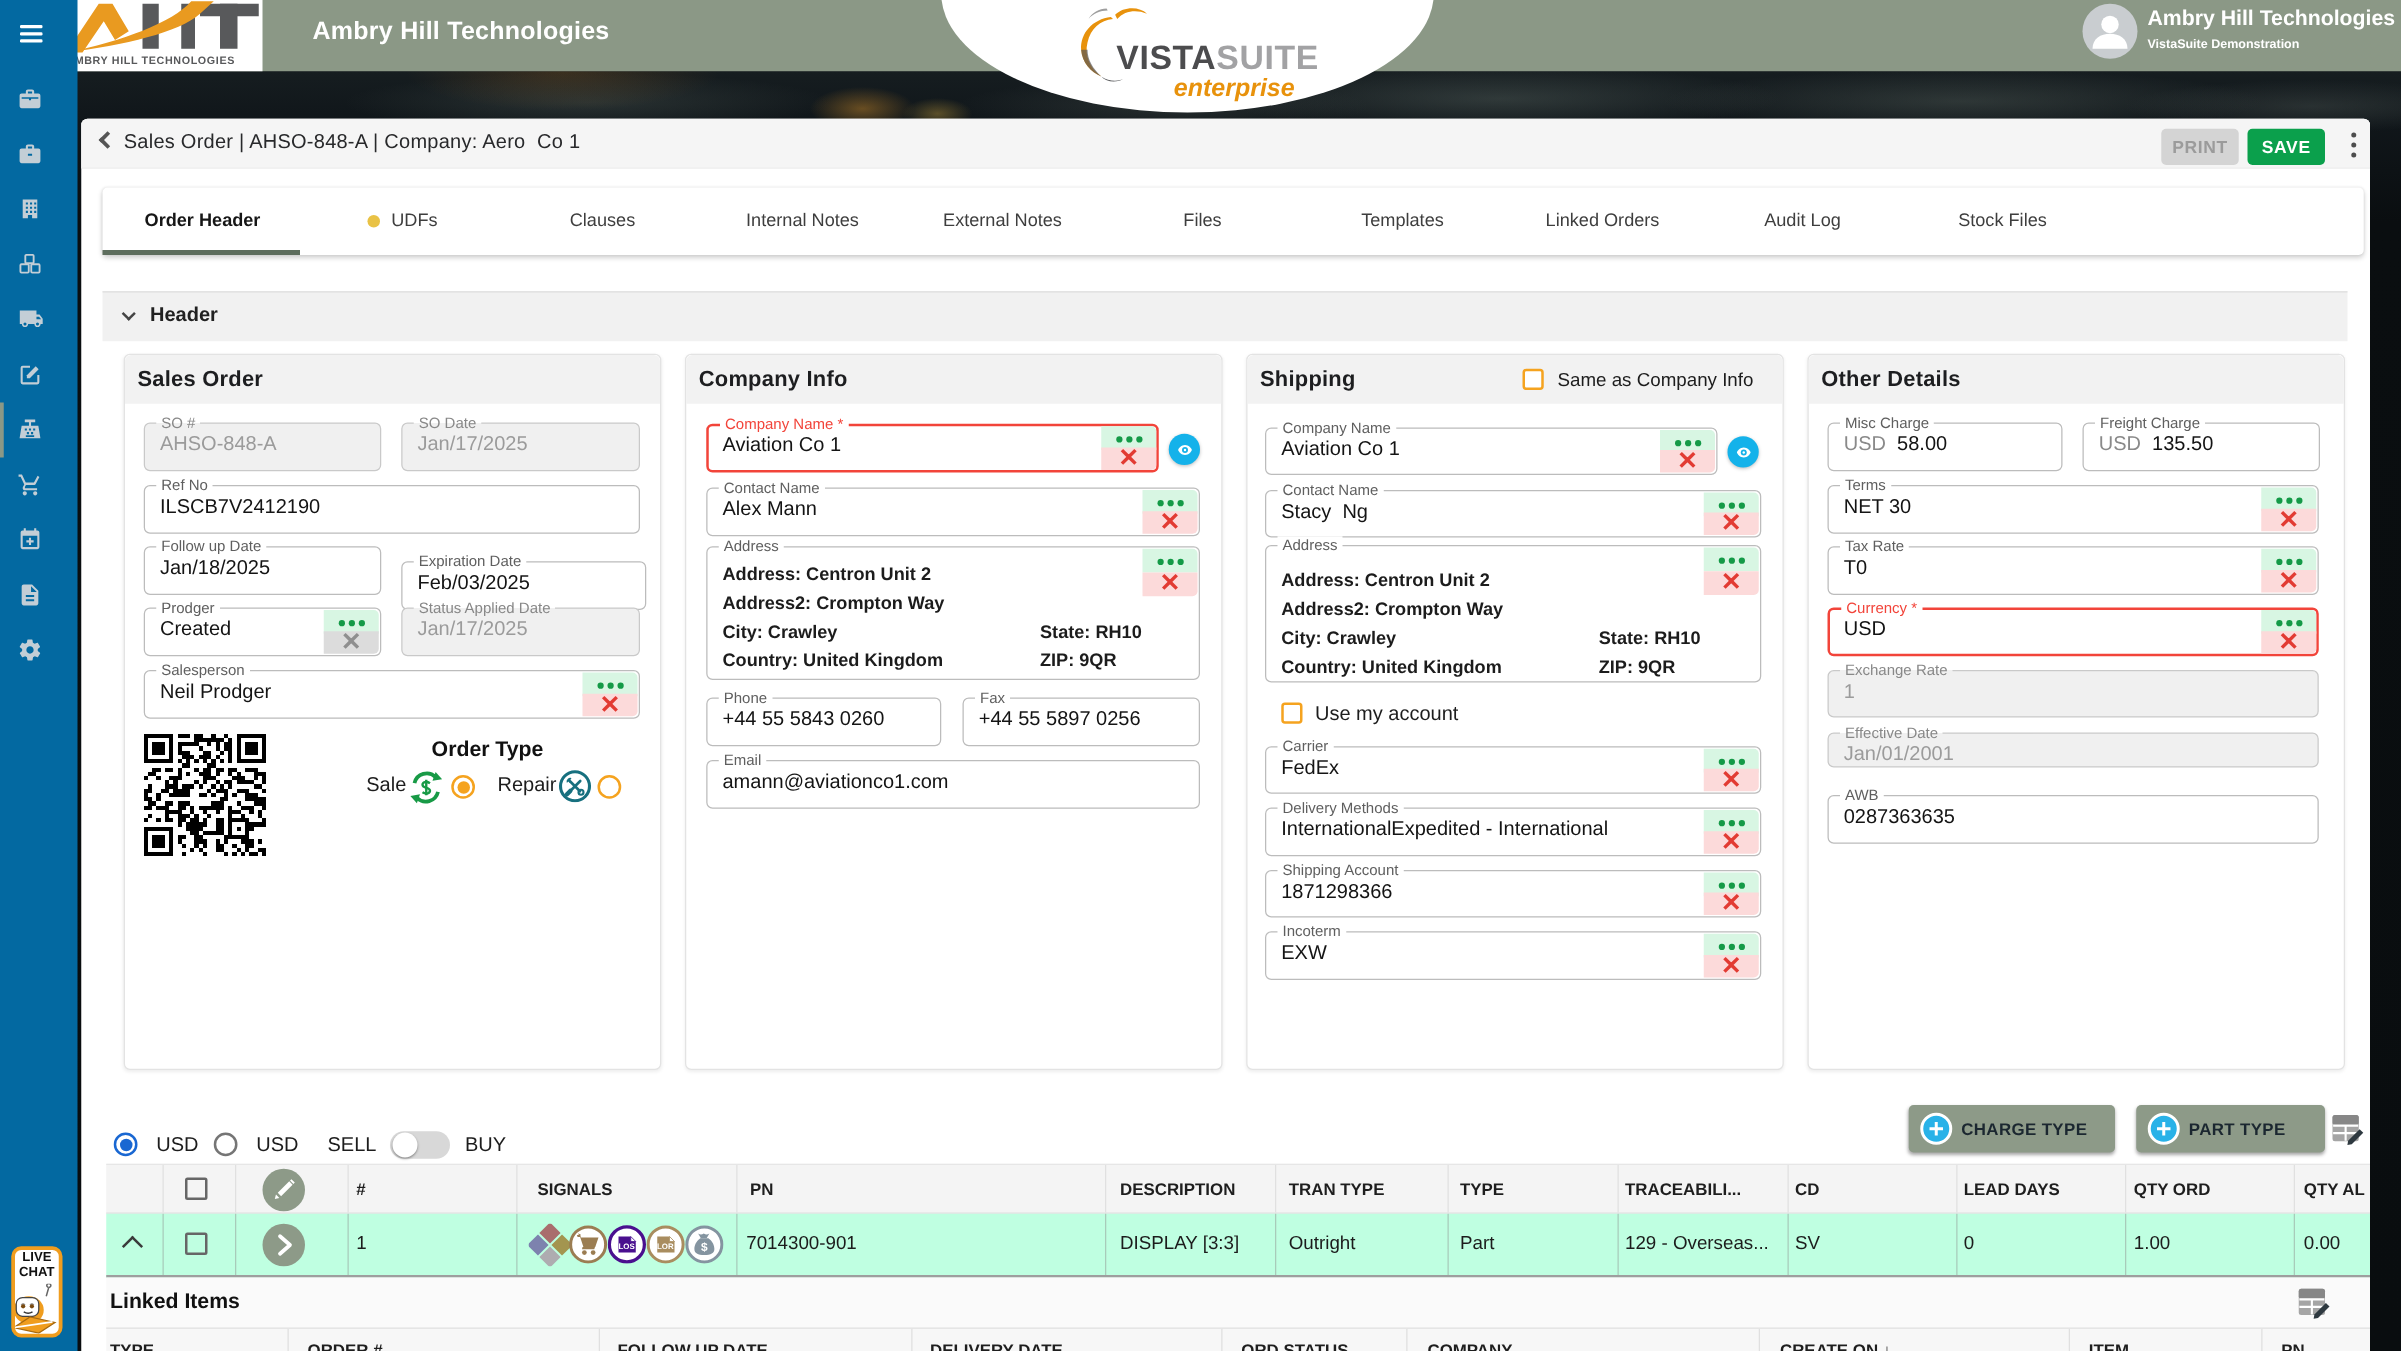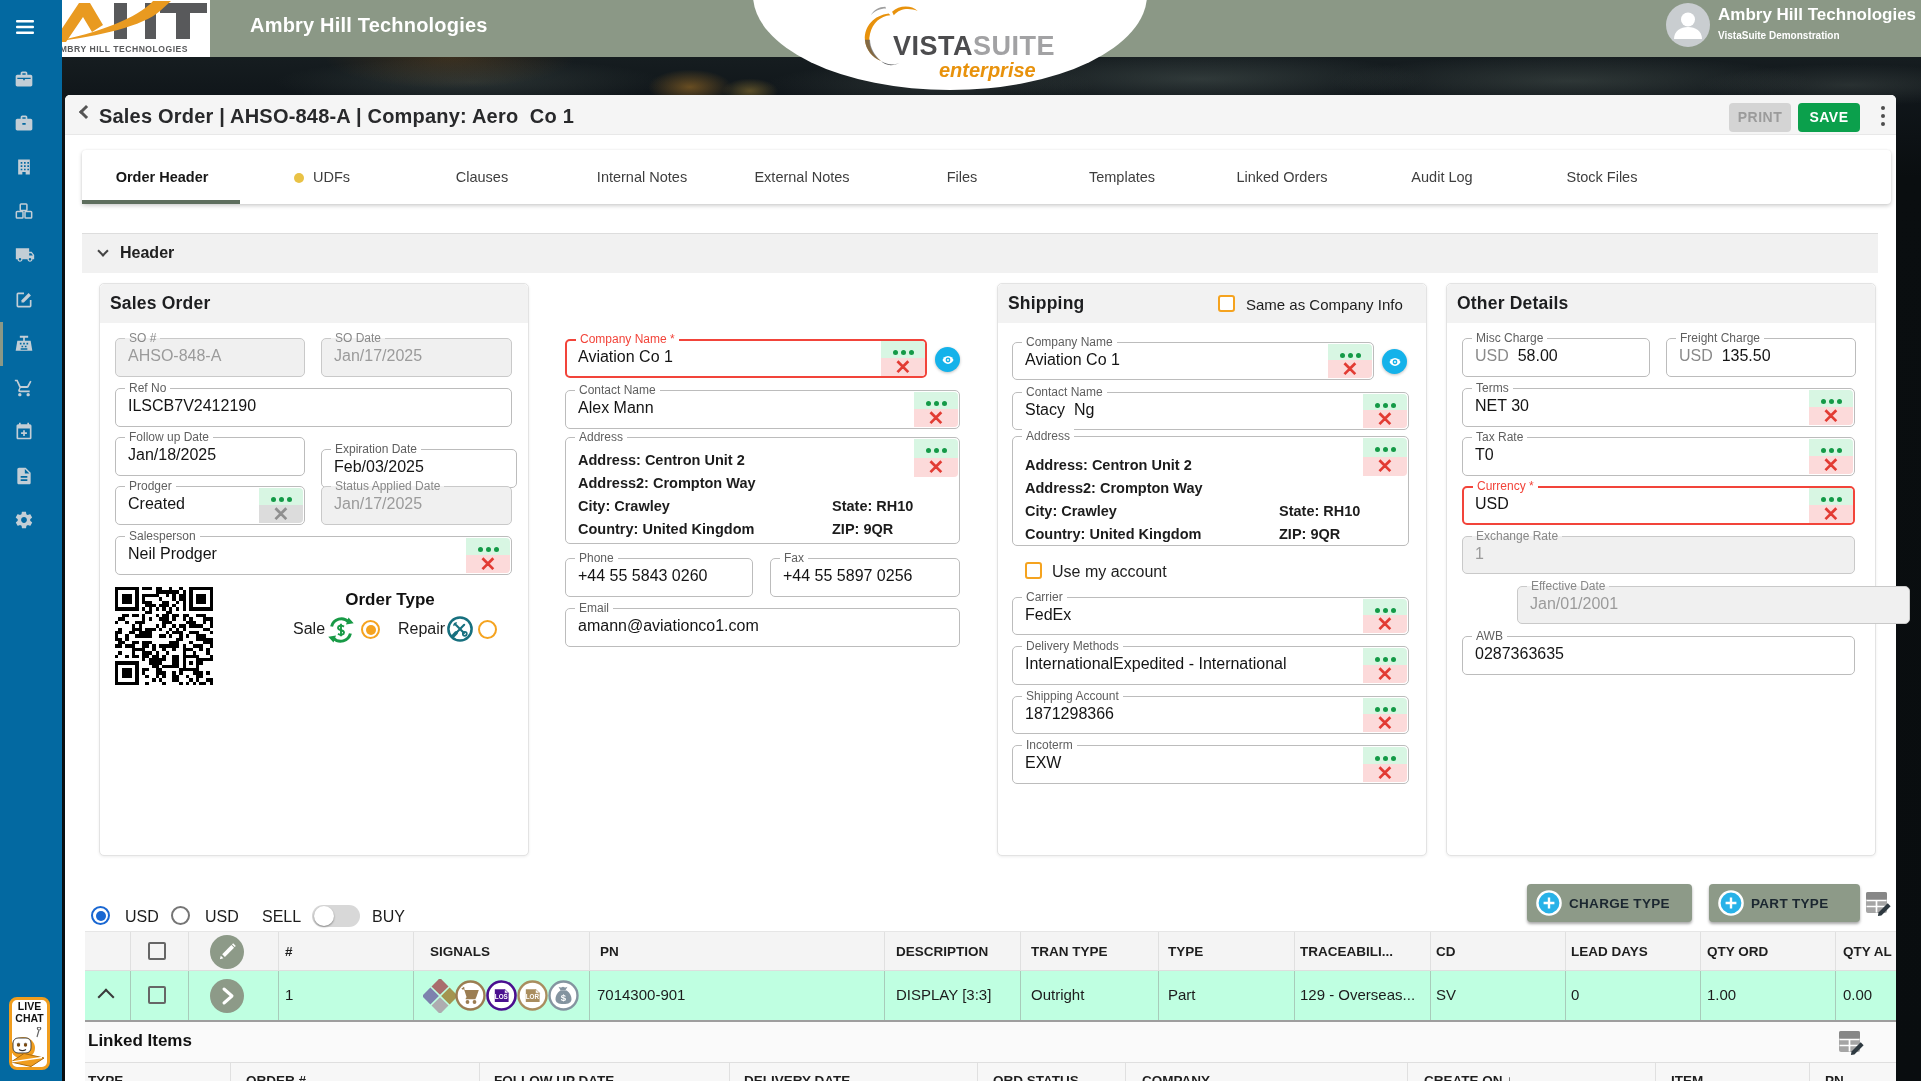--- a/index.html
+++ b/index.html
@@ -23,21 +23,21 @@
 #avatar{position:absolute;left:1666px;top:3px;width:44px;height:44px;border-radius:50%;background:#c9cdd0}
 #uname{position:absolute;left:1718px;top:5px;color:#fff;font-size:17px;font-weight:bold}
 #uorg{position:absolute;left:1718px;top:30px;color:#fff;font-size:10px;font-weight:bold}
 
 #sidebar{position:absolute;left:0;top:0;width:62px;height:1081px;background:#0369a1;z-index:30}
 #activebar{position:absolute;left:0;top:322px;width:3px;height:44px;background:#8b9886}
 #livechat{position:absolute;left:9px;top:997px;width:41px;height:73px;background:#fff;border:3px solid #f09d1e;border-radius:8px;overflow:hidden}
 
 #card{position:absolute;left:65px;top:95px;width:1831px;height:986px;background:#fff;border-radius:5px 5px 0 0;z-index:5}
 #titlebar{position:absolute;left:0;top:0;width:1831px;height:40px;background:#f5f5f5;border-radius:5px 5px 0 0;border-bottom:1px solid #e8e8e8}
-#pagetitle{position:absolute;left:34px;top:10px;font-size:20px;font-weight:bold;color:#28292b;letter-spacing:.2px}
+#pagetitle{position:absolute;left:34px;top:10px;font-size:16px;font-weight:normal;color:#28292b;letter-spacing:.2px}
 .backchev{position:absolute;left:16px;top:12px;width:10px;height:10px;border-left:3px solid #555;border-bottom:3px solid #555;transform:rotate(45deg)}
 #btnprint{position:absolute;left:1664px;top:8px;width:62px;height:29px;background:#d4d4d4;border-radius:4px;color:#9b9b9b;font-size:14px;font-weight:bold;text-align:center;line-height:29px;letter-spacing:.5px}
 #btnsave{position:absolute;left:1733px;top:8px;width:62px;height:29px;background:#0ba04c;border-radius:4px;color:#fff;font-size:14px;font-weight:bold;text-align:center;line-height:29px;letter-spacing:.5px}
 .kebab{position:absolute;left:1816px;top:11px;width:4px;height:4px;background:#4d4d4d;border-radius:50%;box-shadow:0 8px 0 #4d4d4d,0 16px 0 #4d4d4d}
 
 #tabbar{position:absolute;left:17px;top:55px;width:1809px;height:54px;background:#fff;border-radius:4px;box-shadow:0 2px 4px rgba(0,0,0,.18),0 0 2px rgba(0,0,0,.08)}
 .tab{position:absolute;top:0;height:54px;width:160px;font-size:14.5px;color:#3e3e3e;text-align:center;line-height:54px;white-space:nowrap}
 #tabu{position:absolute;left:0;top:50px;width:158px;height:4px;background:#5e6e5e}
 .udot{display:inline-block;width:10px;height:10px;border-radius:50%;background:#e9c245;margin-right:9px;vertical-align:-1px}
 
@@ -153,20 +153,24 @@
     <div id="tabu"></div>
   </div>
   <div id="secbar">
         <div class="chev"></div>
         <div class="t">Header</div>
       </div>
   <div class="panel" style="left:34px">
         <div class="ph"></div>
         <div class="pt">Sales Order</div>
       </div>
+  <div class="panel" style="left:483px">
+        <div class="ph"></div>
+        <div class="pt">Company Info</div>
+      </div>
   <div class="panel" style="left:932px">
         <div class="ph"></div>
         <div class="pt">Shipping</div>
       </div>
   <div class="panel" style="left:1381px">
         <div class="ph"></div>
         <div class="pt">Other Details</div>
       </div>
 
   <div class="f dis" style="left:50px;top:243px;width:190px;height:39px">
@@ -365,21 +369,21 @@
   <div class="f err" style="left:1397px;top:391px;width:393px;height:39px">
         <span class="lb">Currency *</span>
         <span class="v">USD</span>
         <span class="ch3"><i></i><i></i><i></i></span>
         <span class="chx">✕</span>
       </div>
   <div class="f dis" style="left:1397px;top:441px;width:393px;height:38px">
         <span class="lb">Exchange Rate</span>
         <span class="v">1</span>
       </div>
-  <div class="f dis" style="left:1452px;top:491px;width:393px;height:38px">
+  <div class="f dis" style="left:1397px;top:491px;width:393px;height:28px">
         <span class="lb">Effective Date</span>
         <span class="v">Jan/01/2001</span>
       </div>
   <div class="f" style="left:1397px;top:541px;width:393px;height:39px">
         <span class="lb">AWB</span>
         <span class="v">0287363635</span>
       </div>
 
   <div class="radio sel" style="left:26px;top:811px">
         <i></i>

